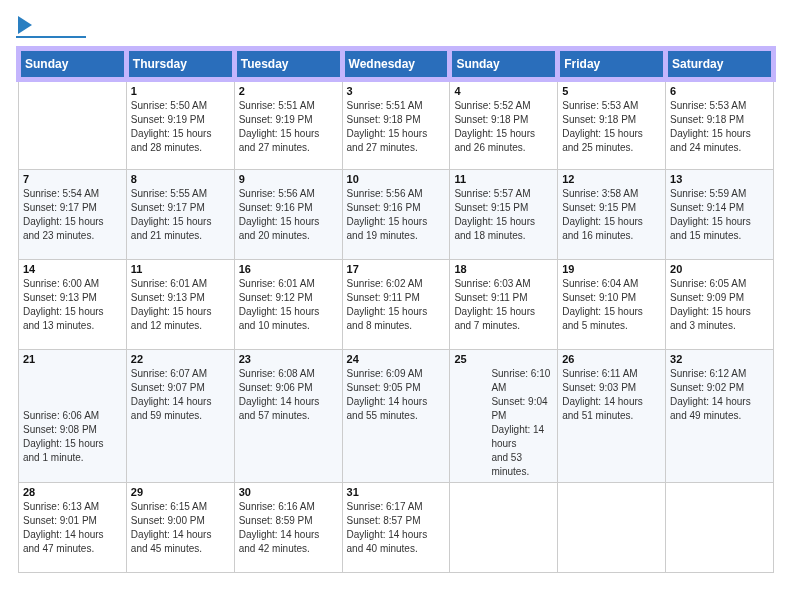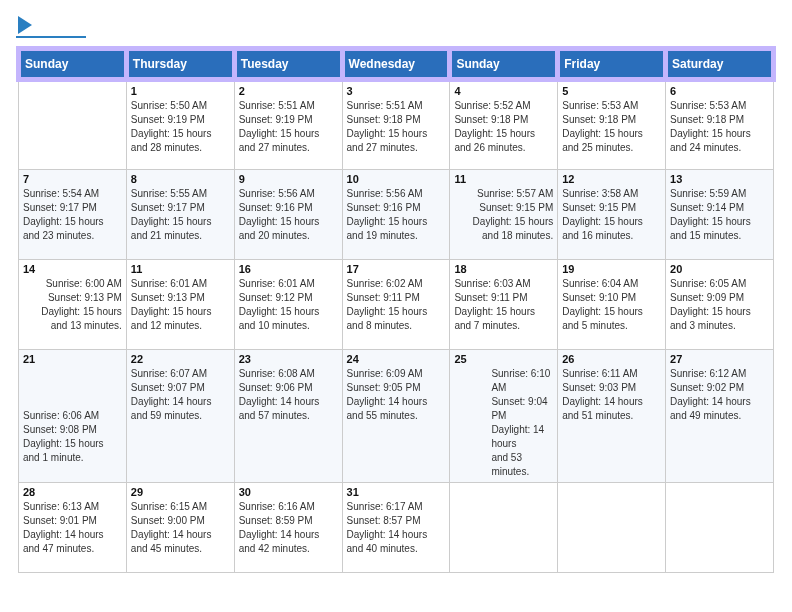--- a/index.html
+++ b/index.html
@@ -202,21 +202,21 @@
         </td>
         <td>
           <span class="day-num">10</span>
           <div class="day-info" style="white-space: pre-line;">Sunrise: 5:56 AM
 Sunset: 9:16 PM
 Daylight: 15 hours
 and 19 minutes.</div>
         </td>
         <td>
           <span class="day-num">11</span>
-          <div class="day-info" style="white-space: pre-line; text-align: right;">Sunrise: 5:57 AM
+          <div class="day-info" style="white-space: pre-line;">Sunrise: 5:57 AM
 Sunset: 9:15 PM
 Daylight: 15 hours
 and 18 minutes.</div>
         </td>
         <td>
           <span class="day-num">12</span>
           <div class="day-info" style="white-space: pre-line;">Sunrise: 3:58 AM
 Sunset: 9:15 PM
 Daylight: 15 hours
 and 16 minutes.</div>
@@ -225,21 +225,21 @@
           <span class="day-num">13</span>
           <div class="day-info" style="white-space: pre-line;">Sunrise: 5:59 AM
 Sunset: 9:14 PM
 Daylight: 15 hours
 and 15 minutes.</div>
         </td>
       </tr>
       <tr>
         <td>
           <span class="day-num">14</span>
-          <div class="day-info" style="white-space: pre-line; text-align: right;">Sunrise: 6:00 AM
+          <div class="day-info" style="white-space: pre-line;">Sunrise: 6:00 AM
 Sunset: 9:13 PM
 Daylight: 15 hours
 and 13 minutes.</div>
         </td>
         <td>
           <span class="day-num">11</span>
           <div class="day-info" style="white-space: pre-line;">Sunrise: 6:01 AM
 Sunset: 9:13 PM
 Daylight: 15 hours
 and 12 minutes.</div>
@@ -317,21 +317,21 @@
 and 53 minutes.</div>
         </td>
         <td>
           <span class="day-num">26</span>
           <div class="day-info" style="white-space: pre-line;">Sunrise: 6:11 AM
 Sunset: 9:03 PM
 Daylight: 14 hours
 and 51 minutes.</div>
         </td>
         <td>
-          <span class="day-num">27</span>
+          <span class="day-num">32</span>
           <div class="day-info" style="white-space: pre-line;">Sunrise: 6:12 AM
 Sunset: 9:02 PM
 Daylight: 14 hours
 and 49 minutes.</div>
         </td>
       </tr>
       <tr>
         <td>
           <span class="day-num">28</span>
           <div class="day-info" style="white-space: pre-line;">Sunrise: 6:13 AM

